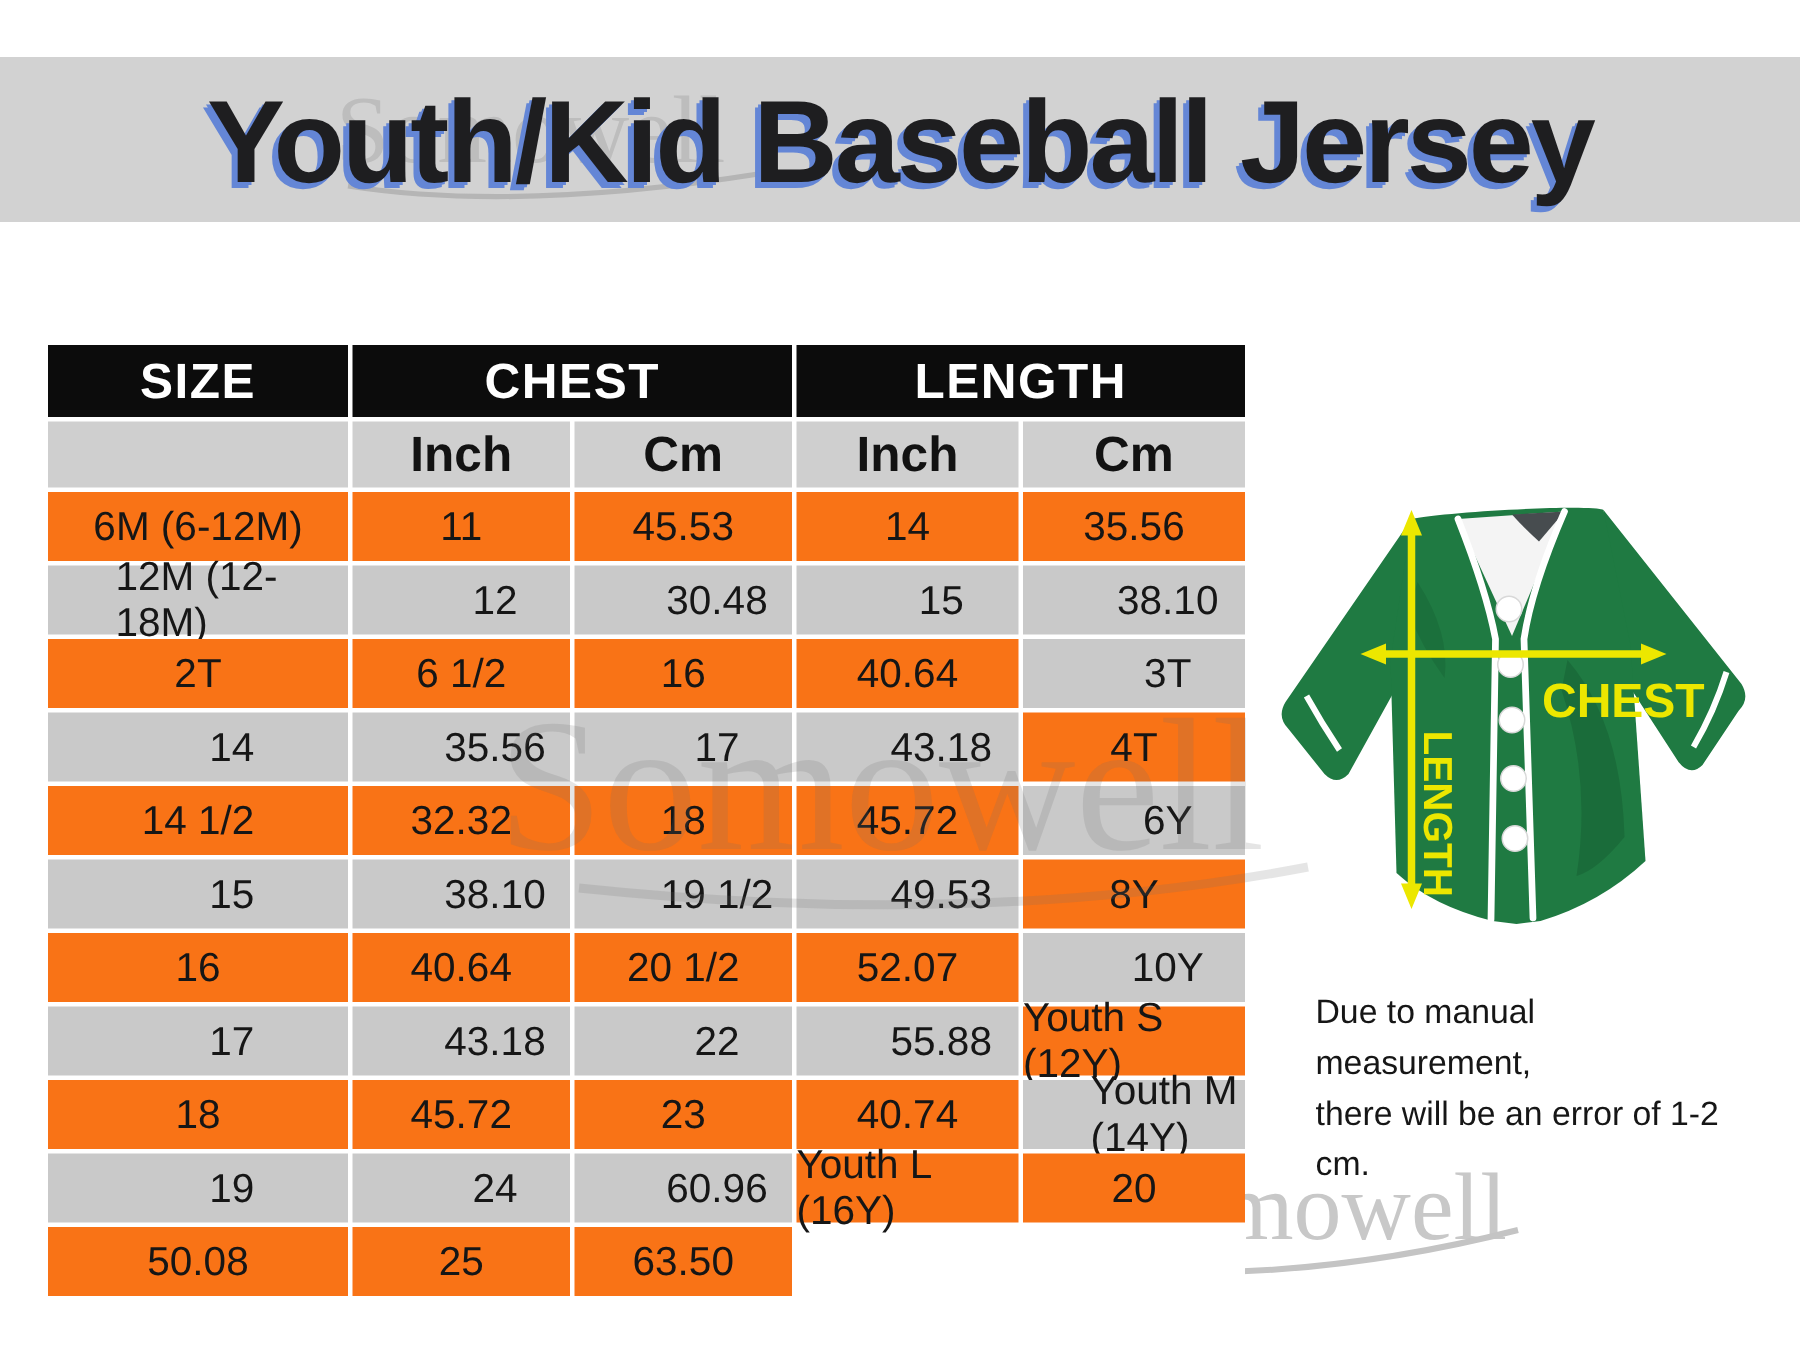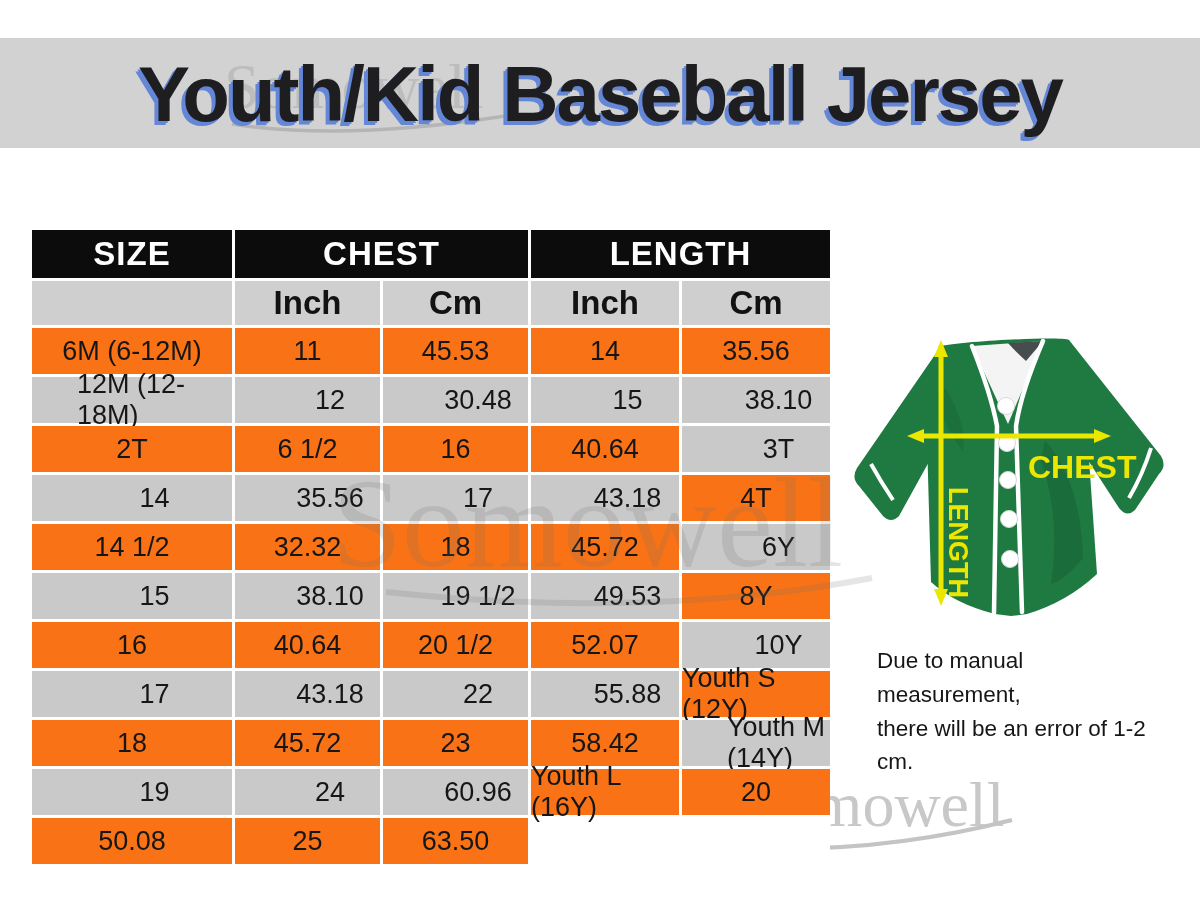--- a/index.html
+++ b/index.html
@@ -44,21 +44,21 @@
     background:#cfcfcf; color:#121212; font-weight:bold; font-size:33px;
   }
   .cell.light { background:#f97316; }
   .cell.dark  { background:#c9c9c9;padding-left:45px; }
   .cell.data  { color:#161616; font-size:27px; }
   .span2 { grid-column:span 2; }
   
   .jersey { position:absolute; left:845px; top:330px; width:330px; height:300px; z-index:4; }
   
   .note {
-    position:absolute; left:877px; top:644px; width:290px; z-index:4;
+    position:absolute; left:877px; top:658px; width:290px; z-index:4;
     font-size:22.5px; color:#161616; line-height:1.5;
   }
 </style>
 </head>
 <body>
 
 <div class="page">
 
   <div class="banner"></div>
 
@@ -116,21 +116,21 @@
       <div class="cell data light">52.07</div>
       <div class="cell data dark">10Y</div>
       <div class="cell data dark">17</div>
       <div class="cell data dark">43.18</div>
       <div class="cell data dark">22</div>
       <div class="cell data dark">55.88</div>
       <div class="cell data light">Youth S (12Y)</div>
       <div class="cell data light">18</div>
       <div class="cell data light">45.72</div>
       <div class="cell data light">23</div>
-      <div class="cell data light">58.42</div>
+      <div class="cell data light">40.74</div>
       <div class="cell data dark">Youth M (14Y)</div>
       <div class="cell data dark">19</div>
       <div class="cell data dark">24</div>
       <div class="cell data dark">60.96</div>
       <div class="cell data light">Youth L (16Y)</div>
       <div class="cell data light">20</div>
       <div class="cell data light">50.08</div>
       <div class="cell data light">25</div>
       <div class="cell data light">63.50</div>
     </div>

